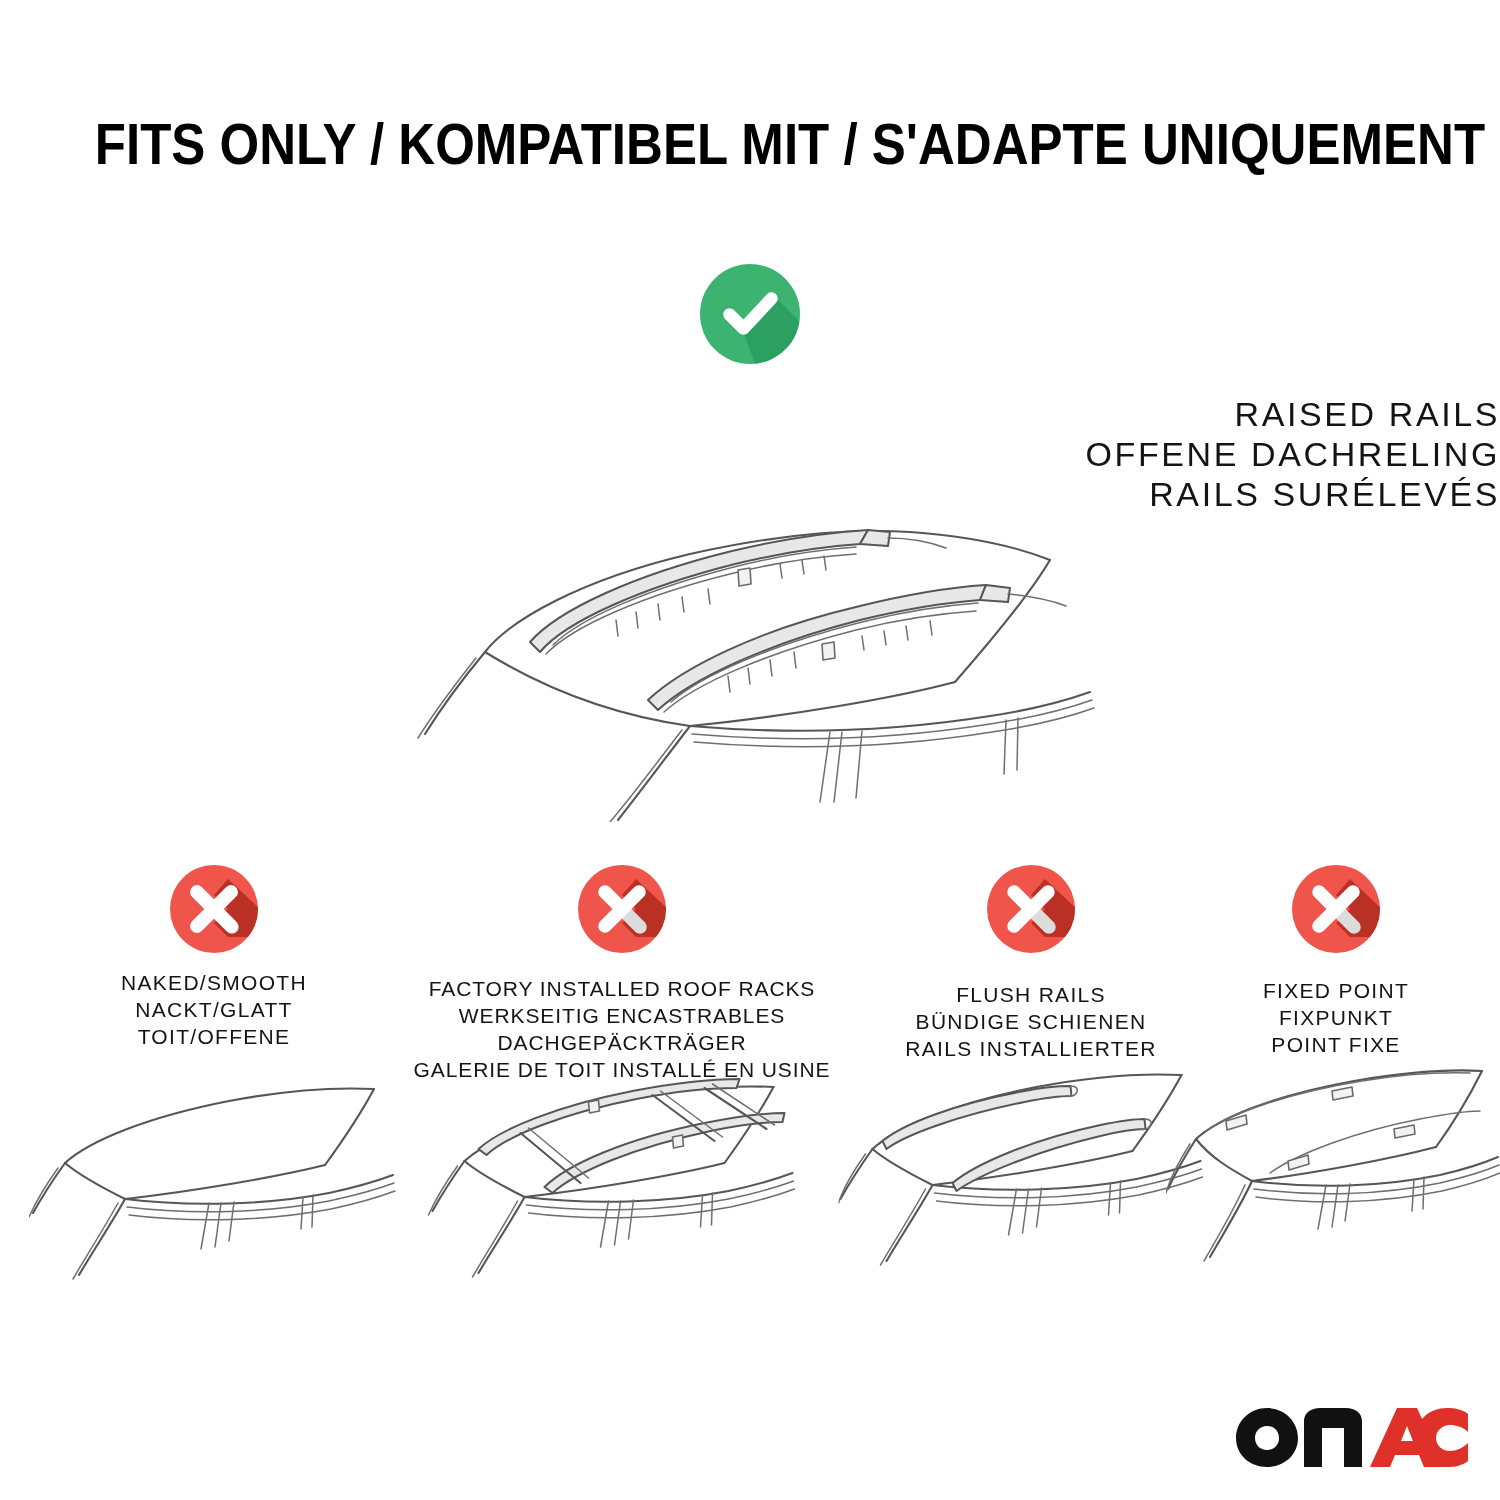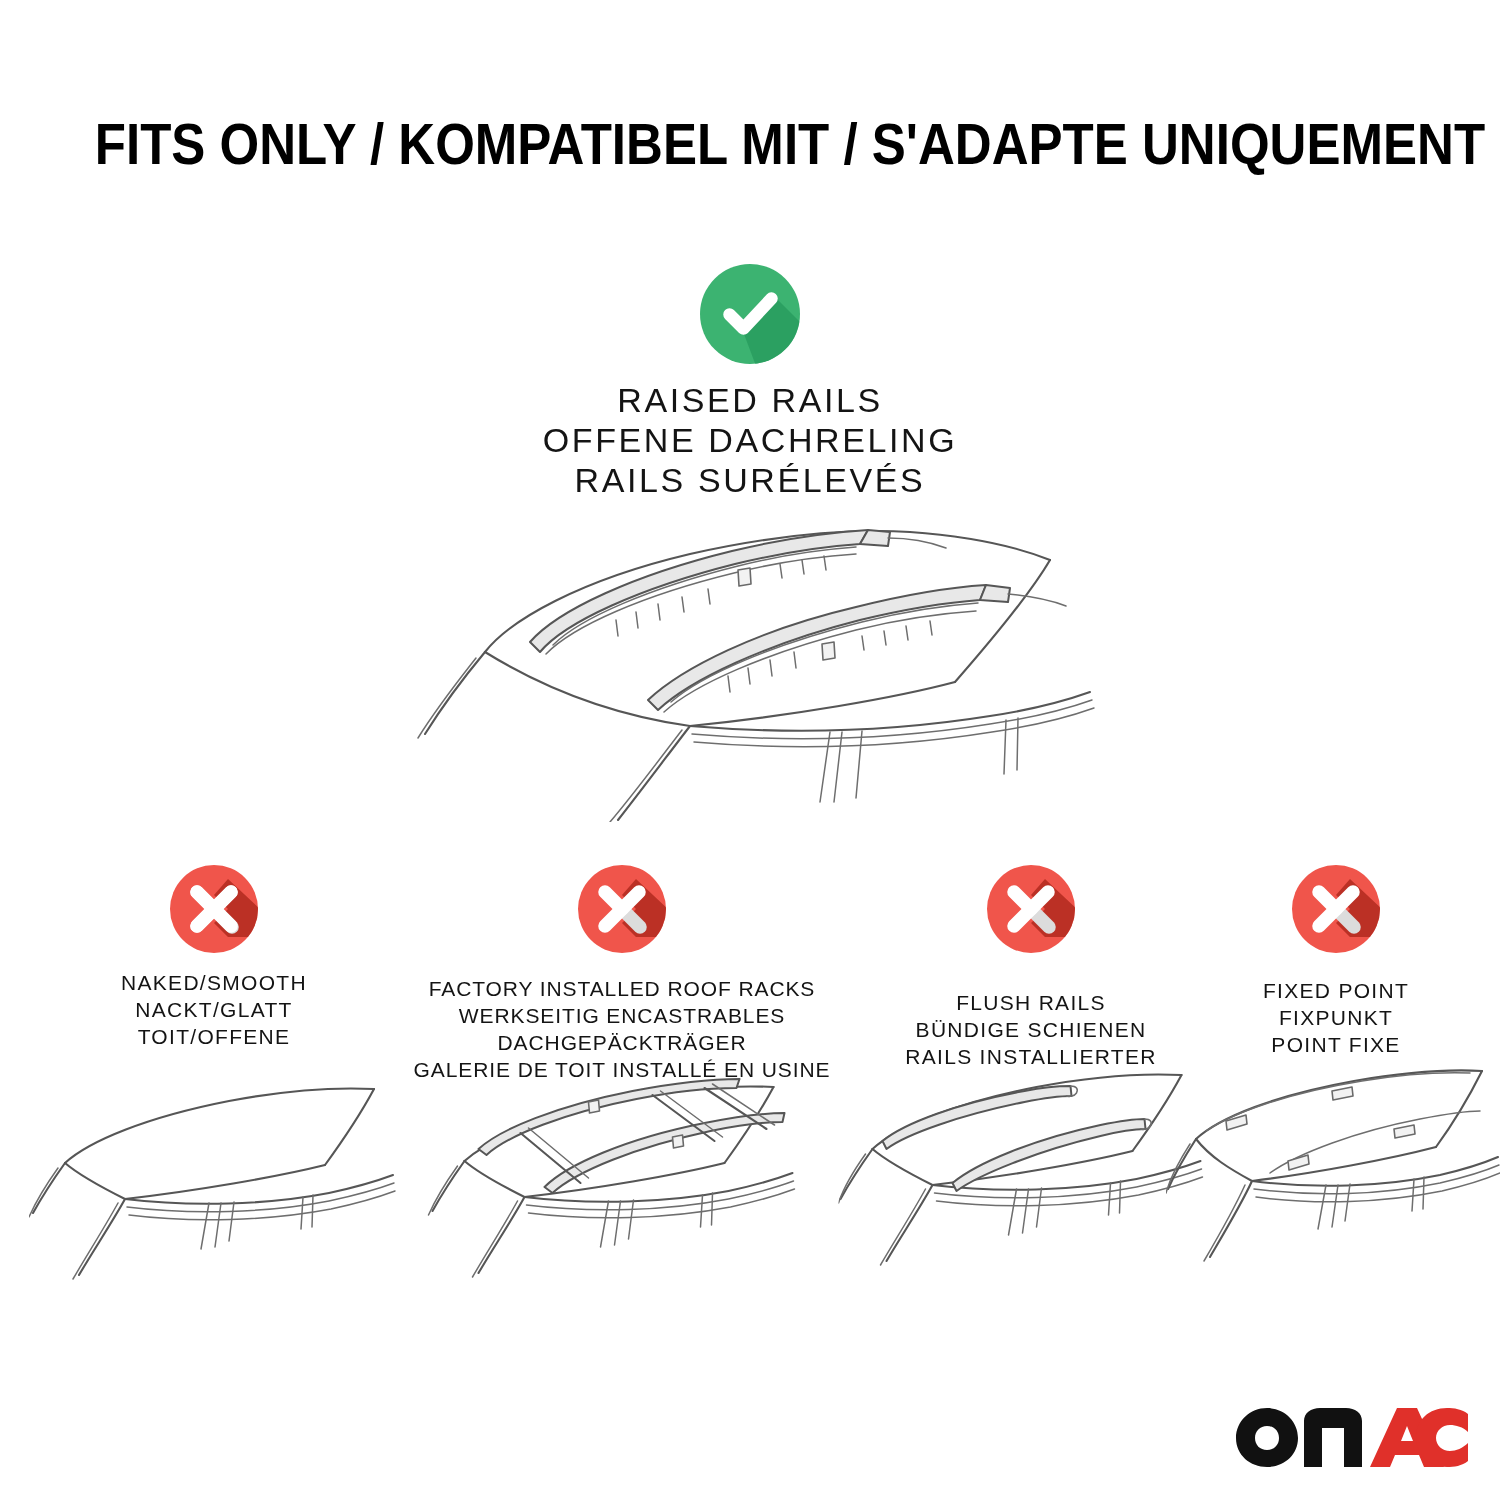--- a/index.html
+++ b/index.html
@@ -44,21 +44,22 @@
     width: 1500px;
     text-align: center;
   }
   .badge {
     display: block;
     margin: 0 auto;
   }
   .badge svg { display: block; }
 
   #primary-labels {
-    margin-top: 14px;
+    margin-top: 28px;
+    text-align: right;
   }
   .primary-label {
     font-family: "Liberation Sans", sans-serif;
     font-weight: 400;
     font-size: 34px;
     line-height: 40px;
     letter-spacing: 2.6px;
     color: #141414;
     white-space: nowrap;
   }
@@ -105,21 +106,21 @@
   }
 
   
   #col-naked   { left: 28px;   width: 372px; }
   #col-factory { left: 398px;  width: 448px; }
   #col-flush   { left: 845px;  width: 372px; }
   #col-fixed   { left: 1180px; width: 312px; }
 
   #col-naked .label-stack   { margin-top: 4px; }
   #col-factory .label-stack { margin-top: 20px; }
-  #col-flush .label-stack   { margin-top: 34px; }
+  #col-flush .label-stack   { margin-top: 26px; }
   #col-fixed .label-stack   { margin-top: 22px; }
 
   #col-naked .mini-illustration   { top: 218px; }
   #col-factory .mini-illustration { top: 206px; }
   #col-flush .mini-illustration   { top: 206px; }
   #col-fixed .mini-illustration   { top: 206px; }
 
   
   #brand-logo {
     position: absolute;

